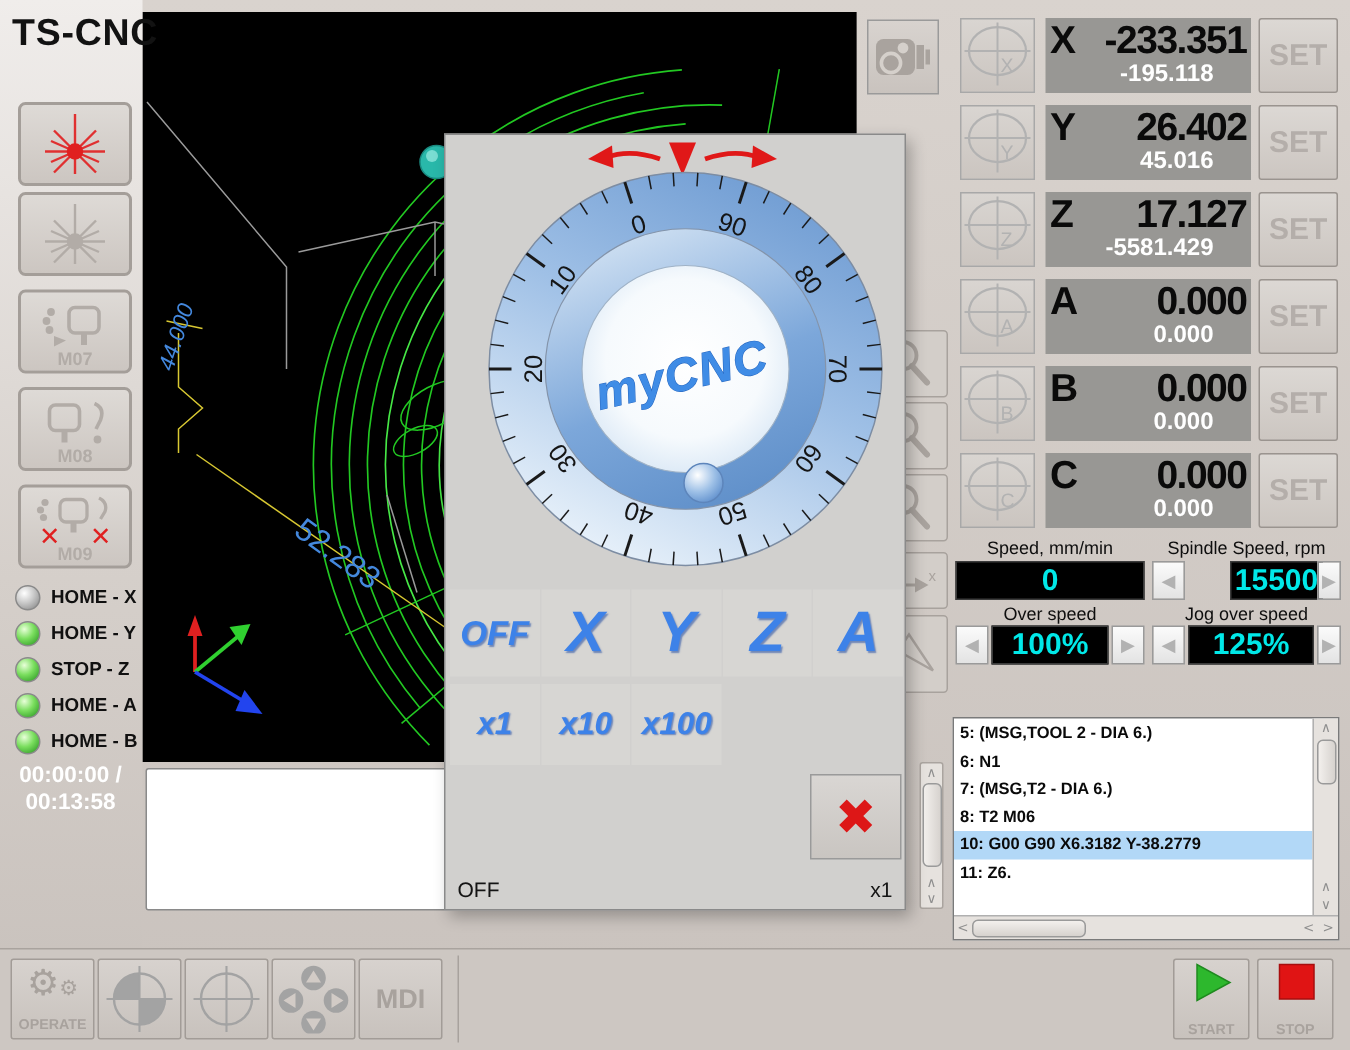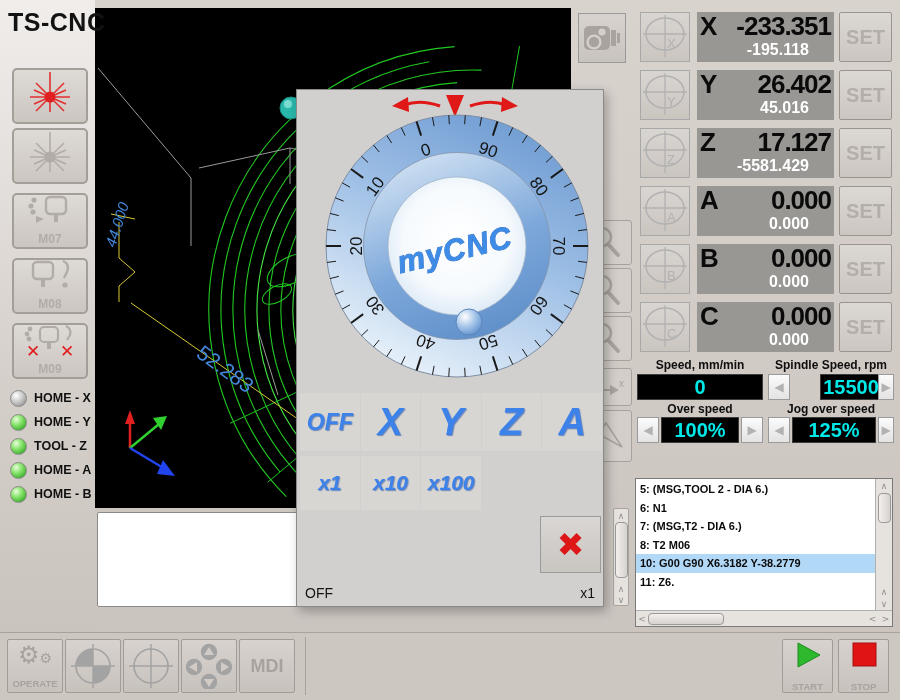--- a/index.html
+++ b/index.html
@@ -8,21 +8,21 @@
   #root { position:relative; width:900px; height:700px; overflow:hidden;
           background:linear-gradient(180deg,#d9d3ce,#c9c2bd); }
   .abs { position:absolute; }
 
   
   .side { left:0; top:0; width:95px; height:700px;
           background:linear-gradient(180deg,#f0edeb,#d5cfca 55%,#c7c0bb); }
   .app-title { left:8px; top:8px; font-size:25px; font-weight:bold; color:#121212; letter-spacing:.5px; }
   .side-btn { left:12px; width:76px; height:56px; border:2px solid #a49e99; border-radius:5px;
               background:linear-gradient(180deg,#dedad6,#ccc6c1);
-              display:flex; justify-content:center; }
+              display:flex; align-items:center; justify-content:center; }
   .mlabel { position:absolute; bottom:1px; width:100%; text-align:center;
             font-size:12px; font-weight:bold; color:#b2aca7; }
   #home-list { left:10px; top:386px; }
   .home-row { display:flex; align-items:center; height:24px; font-size:12.5px; font-weight:bold; color:#101010; }
   .led { width:17px; height:17px; border-radius:50%; border:1px solid #8a8a8a; margin-right:7px; flex:none; }
   .led.on  { background:radial-gradient(circle at 35% 30%, #e8ffd9, #7ade5e 45%, #3aa52e 85%); }
   .led.off { background:radial-gradient(circle at 35% 30%, #ffffff, #c9c9c9 45%, #8e8e8e 90%); }
   .timer { left:2px; top:508px; width:90px; color:#ffffff; font-weight:bold; font-size:15px;
            line-height:18px; text-align:center; }
 
@@ -43,21 +43,21 @@
                background:linear-gradient(180deg,#d9d5d1,#cbc5c0); flex:none; }
   .dro-val { width:137px; height:50px; background:#989794; padding:1px 3px 0 3px; margin-right:5px; flex:none; }
   .dro-main { display:flex; justify-content:space-between; font-size:26px; font-weight:bold;
               color:#0a0a0a; line-height:27px; letter-spacing:-1px; }
   .dro-sub { text-align:right; padding-right:22px; font-size:16px; font-weight:bold; color:#fff; line-height:19px; }
   .set-btn { width:53px; height:50px; border:1px solid #9a948f; border-radius:2px;
              background:linear-gradient(180deg,#dcd8d4,#ccc6c1); color:#b4aeaa;
              font-size:20px; font-weight:bold; display:flex; align-items:center; justify-content:center; flex:none; }
 
   
-  .spd-label { position:absolute; width:126px; text-align:center; font-size:12px; font-weight:bold; color:#0e0e0e; }
+  .spd-label { position:absolute; width:126px; text-align:center; font-size:12px; font-weight:normal; color:#0e0e0e; }
   .blackbox { position:absolute; height:26px; background:#000; border:1px solid #3c3c3c;
               color:#00e8e8; font-size:20px; font-weight:bold;
               display:flex; align-items:center; justify-content:center; }
   .arrow-btn { position:absolute; height:26px; border:1px solid #9a9a9a;
                background:linear-gradient(180deg,#fbfbfb,#e3e3e3); color:#b2b2b2; font-size:12px;
                display:flex; align-items:center; justify-content:center;
                font-family:"DejaVu Sans",sans-serif; }
 
   
   .gcode { left:635px; top:478px; width:258px; height:149px; background:#fff; border:1px solid #7a7a7a; }
@@ -239,32 +239,36 @@
       <div class="home-row">
         <span class="led off"></span>
         <span>HOME - X</span>
       </div>
       <div class="home-row">
         <span class="led on"></span>
         <span>HOME - Y</span>
       </div>
       <div class="home-row">
         <span class="led on"></span>
-        <span>TOOL - Z</span>
+        <span>STOP - Z</span>
       </div>
       <div class="home-row">
         <span class="led on"></span>
         <span>HOME - A</span>
       </div>
       <div class="home-row">
         <span class="led on"></span>
         <span>HOME - B</span>
       </div>
     </div>
 
+  <div class="abs timer">
+    <div>00:00:00 /</div>
+    <div>00:13:58</div>
+  </div>
 
   <div class="abs msg-panel"></div>
 
   <div class="abs cam-btn">
     <svg width="40" height="34" viewBox="0 0 40 34">
       <rect x="2" y="5" width="26" height="24" rx="5" fill="#a9a39e"></rect>
       <circle cx="20" cy="11" r="3.6" fill="#d5d0cb"></circle>
       <circle cx="12" cy="21" r="6.4" fill="none" stroke="#d5d0cb" stroke-width="2.4"></circle>
       <rect x="29" y="9" width="5" height="16" fill="#a9a39e"></rect>
       <rect x="35" y="12" width="3" height="10" fill="#a9a39e"></rect>

